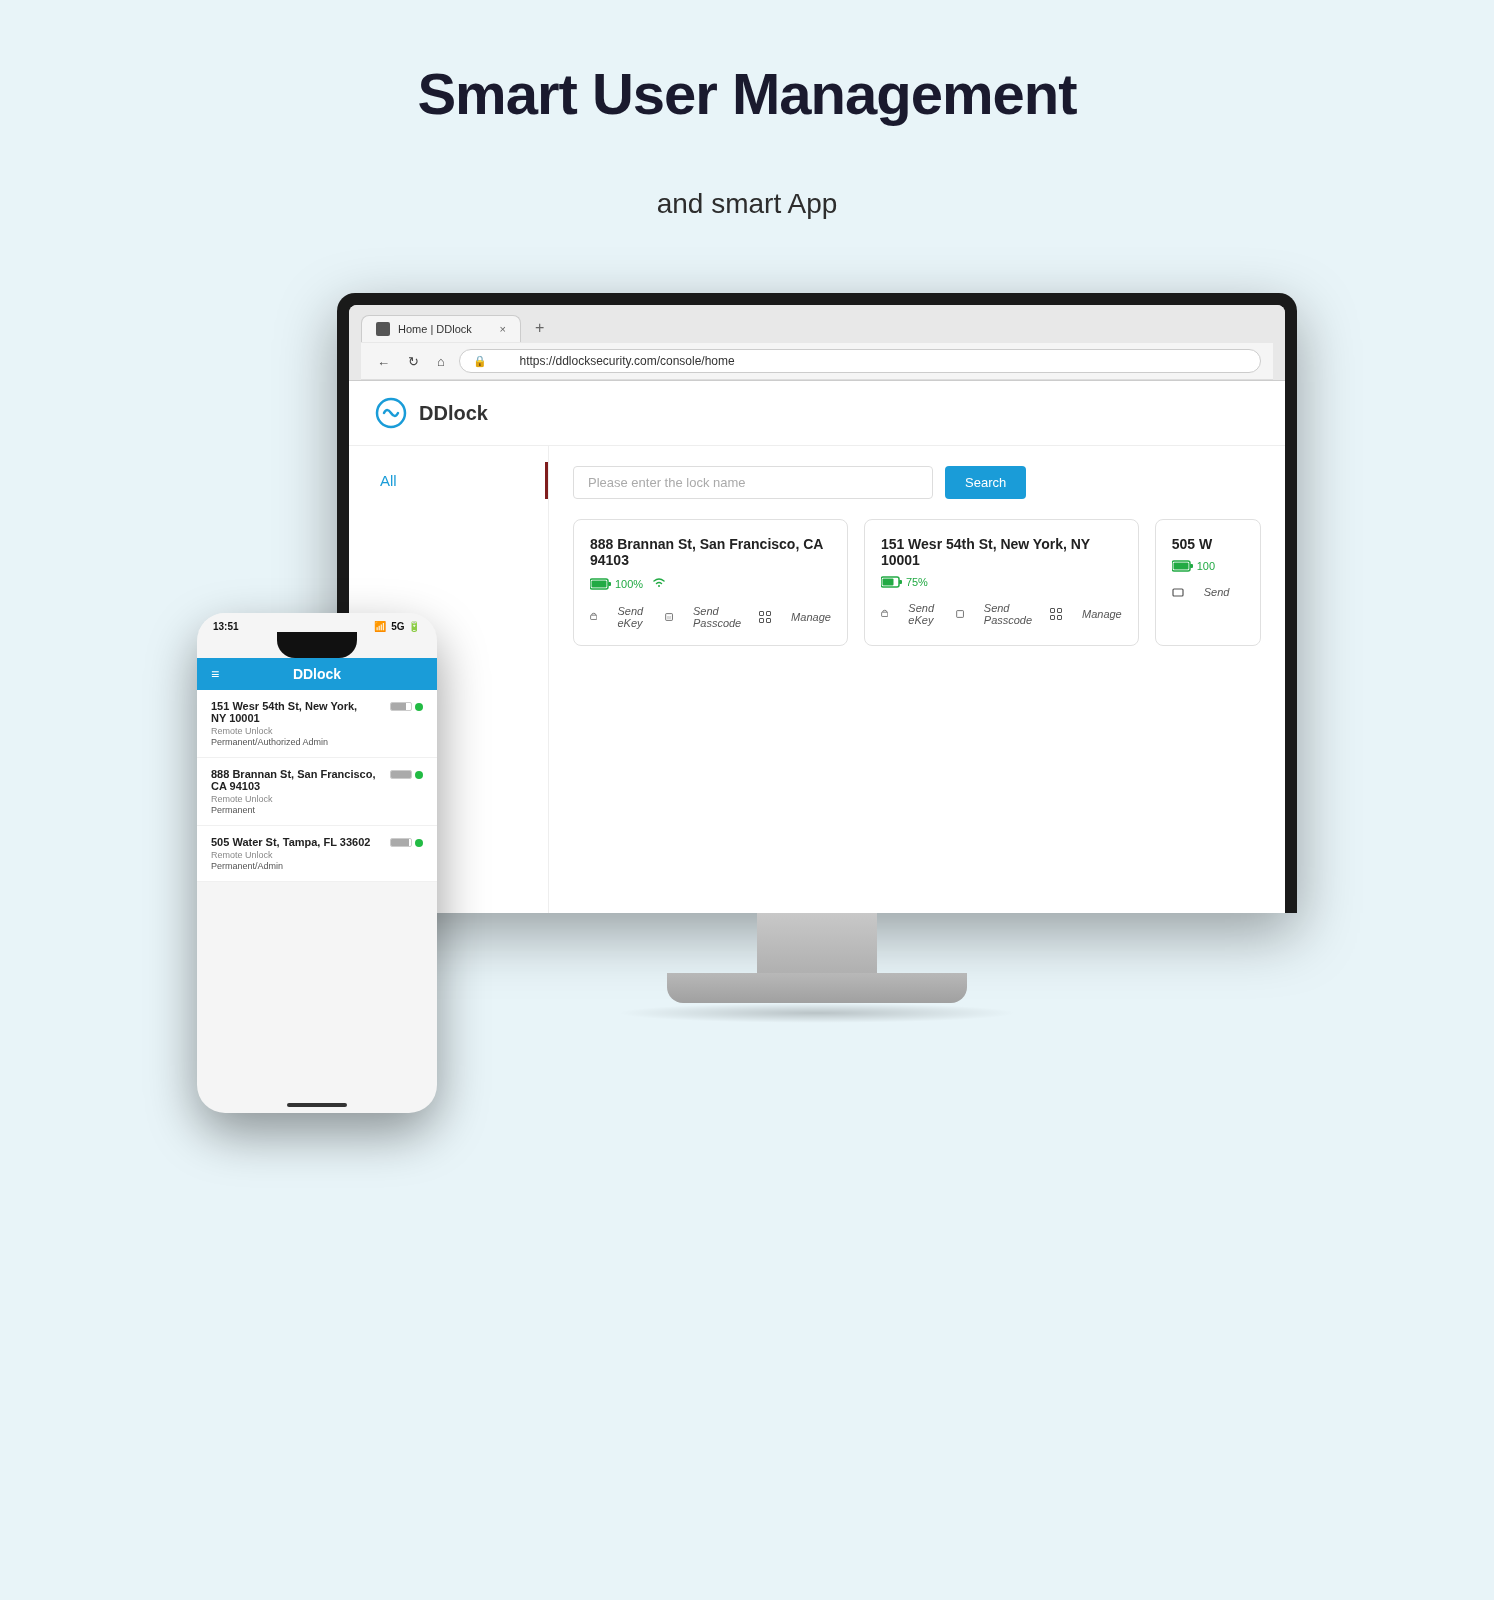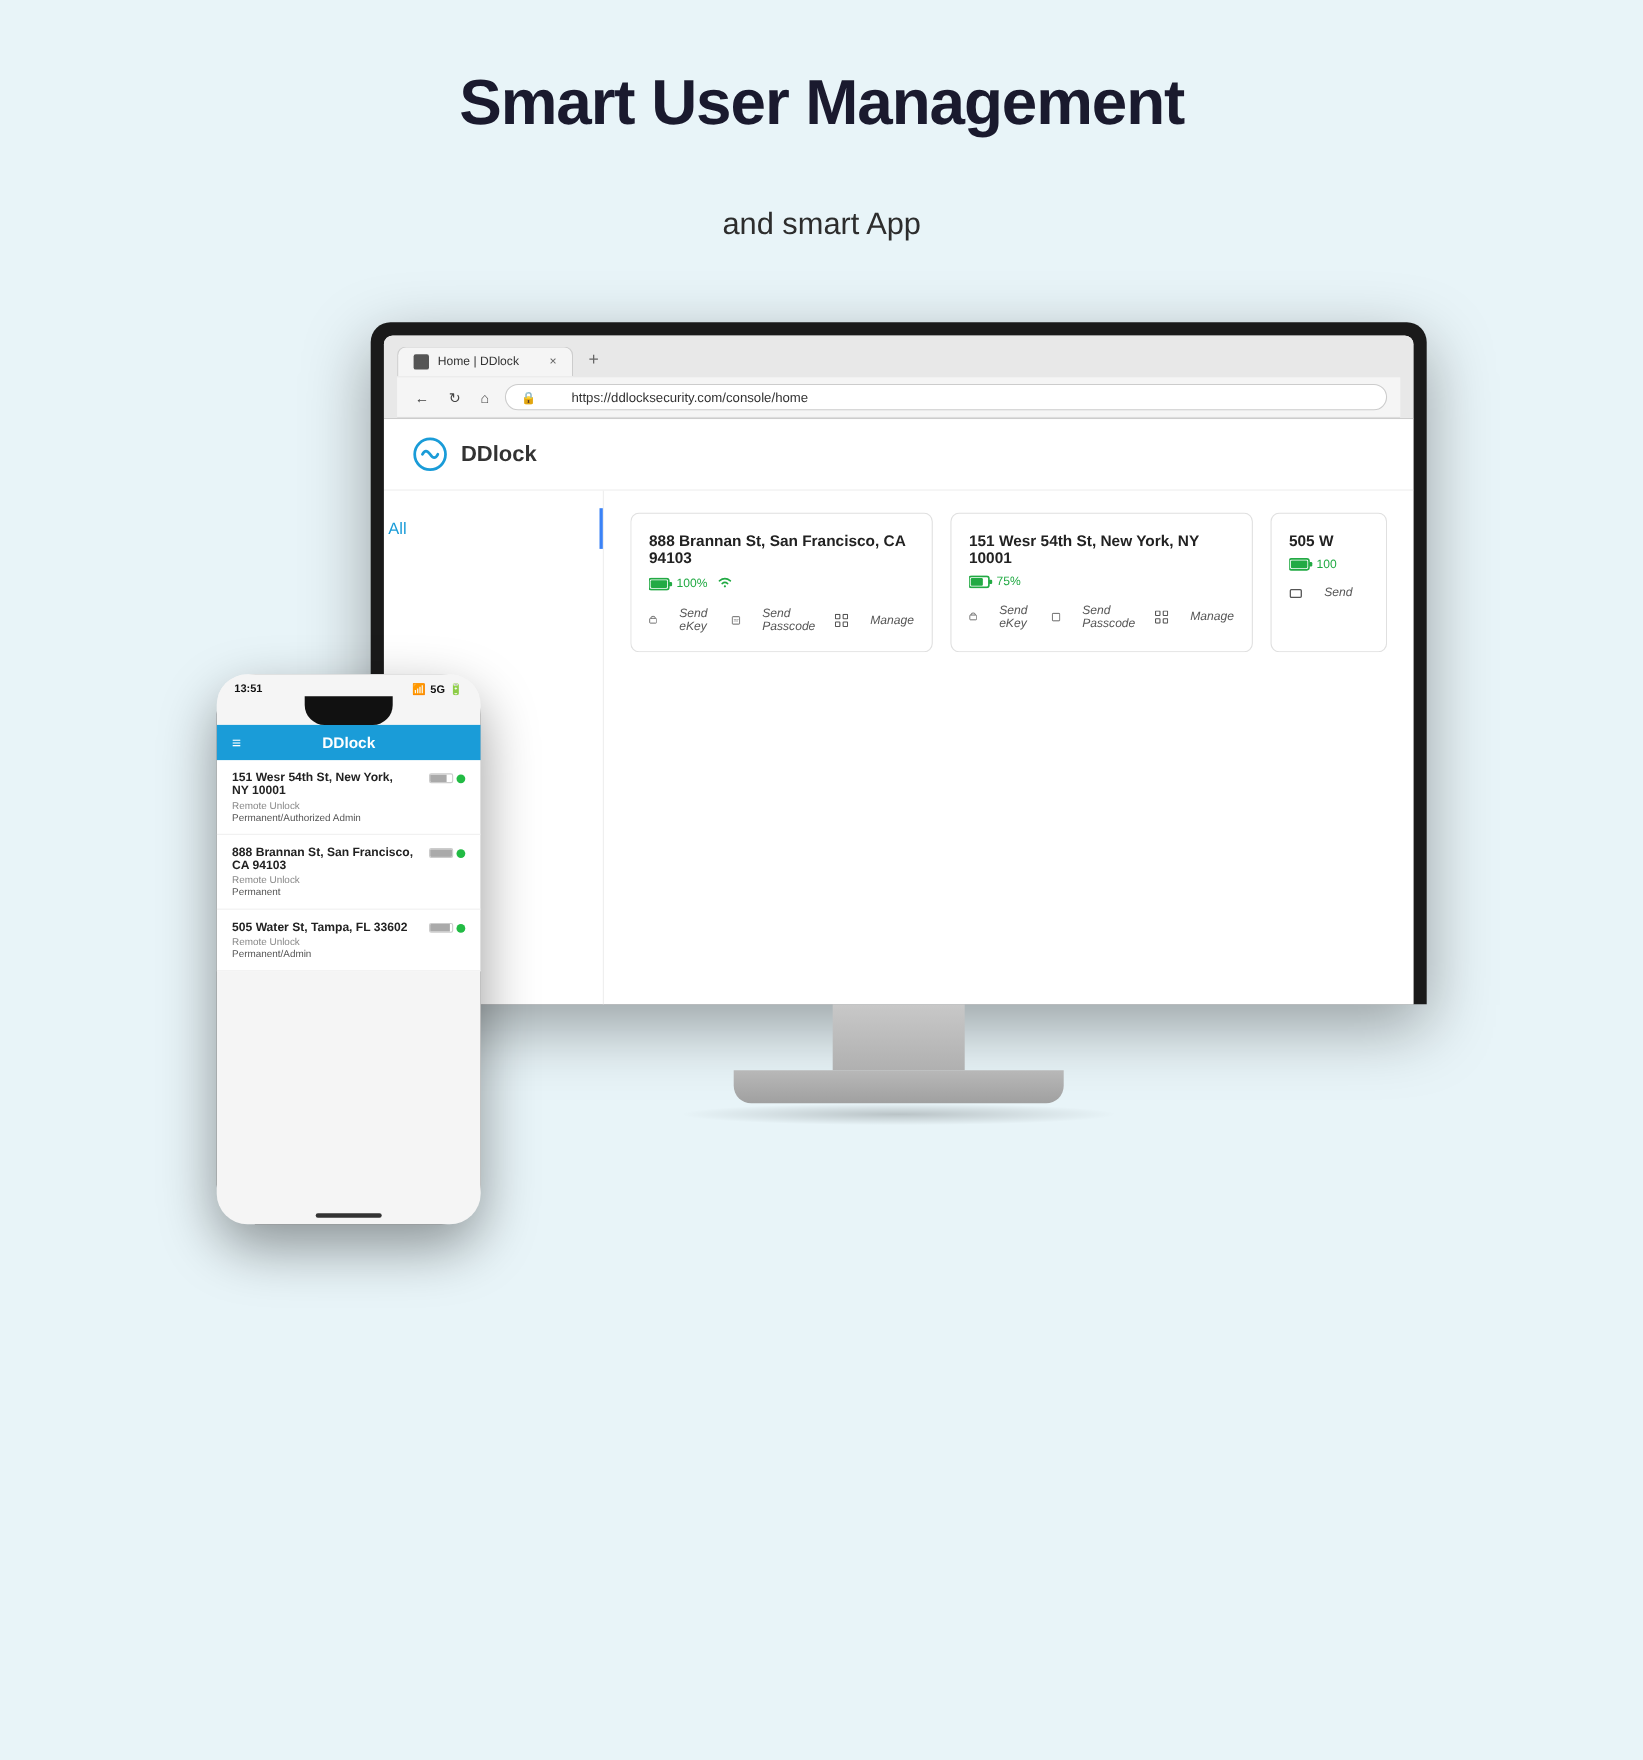--- a/index.html
+++ b/index.html
@@ -179,25 +179,25 @@
     .webapp-body {
       display: flex;
       height: calc(100% - 65px);
     }
     .webapp-sidebar {
       width: 200px;
       border-right: 1px solid #eee;
       padding: 16px 0;
     }
     .sidebar-item-all {
-      padding: 10px 4px;
+      padding: 10px 31px;
       color: #1a9cd8;
       font-size: 15px;
       font-weight: 500;
-      border-right: 3px solid #3b82f6;
+      border-right: 3px solid #7f1d1d;
       cursor: pointer;
     }
     .webapp-main {
       flex: 1;
       padding: 20px 24px;
       overflow: hidden;
     }
     .search-row {
       display: flex;
       gap: 12px;
@@ -436,20 +436,26 @@
                 <path d="M11 18 Q14 12 18 18 Q22 24 25 18" fill="none" stroke="#1a9cd8" stroke-width="2.5" stroke-linecap="round"></path>
               </svg>
             </div>
             <span class="webapp-brand">DDlock</span>
           </div>
           <div class="webapp-body">
             <div class="webapp-sidebar">
               <div class="sidebar-item-all">All</div>
             </div>
             <div class="webapp-main">
+              <div class="search-row">
+                <div class="search-input-wrap">
+                  <span style="color:#aaa;font-size:13px;">Please enter the lock name</span>
+                </div>
+                <button class="search-button">Search</button>
+              </div>
               <div class="lock-cards">
 
                 <div class="lock-card">
                   <div class="lock-card-address">888 Brannan St, San Francisco, CA 94103</div>
                   <div class="lock-card-status">
                     <div class="battery-indicator">
                       <svg width="22" height="12" viewBox="0 0 22 12">
                         <rect x="0" y="1" width="18" height="10" rx="2" fill="none" stroke="#22aa44" stroke-width="1.5"></rect>
                         <rect x="18" y="4" width="3" height="4" rx="1" fill="#22aa44"></rect>
                         <rect x="1.5" y="2.5" width="15" height="7" rx="1" fill="#22aa44"></rect>

